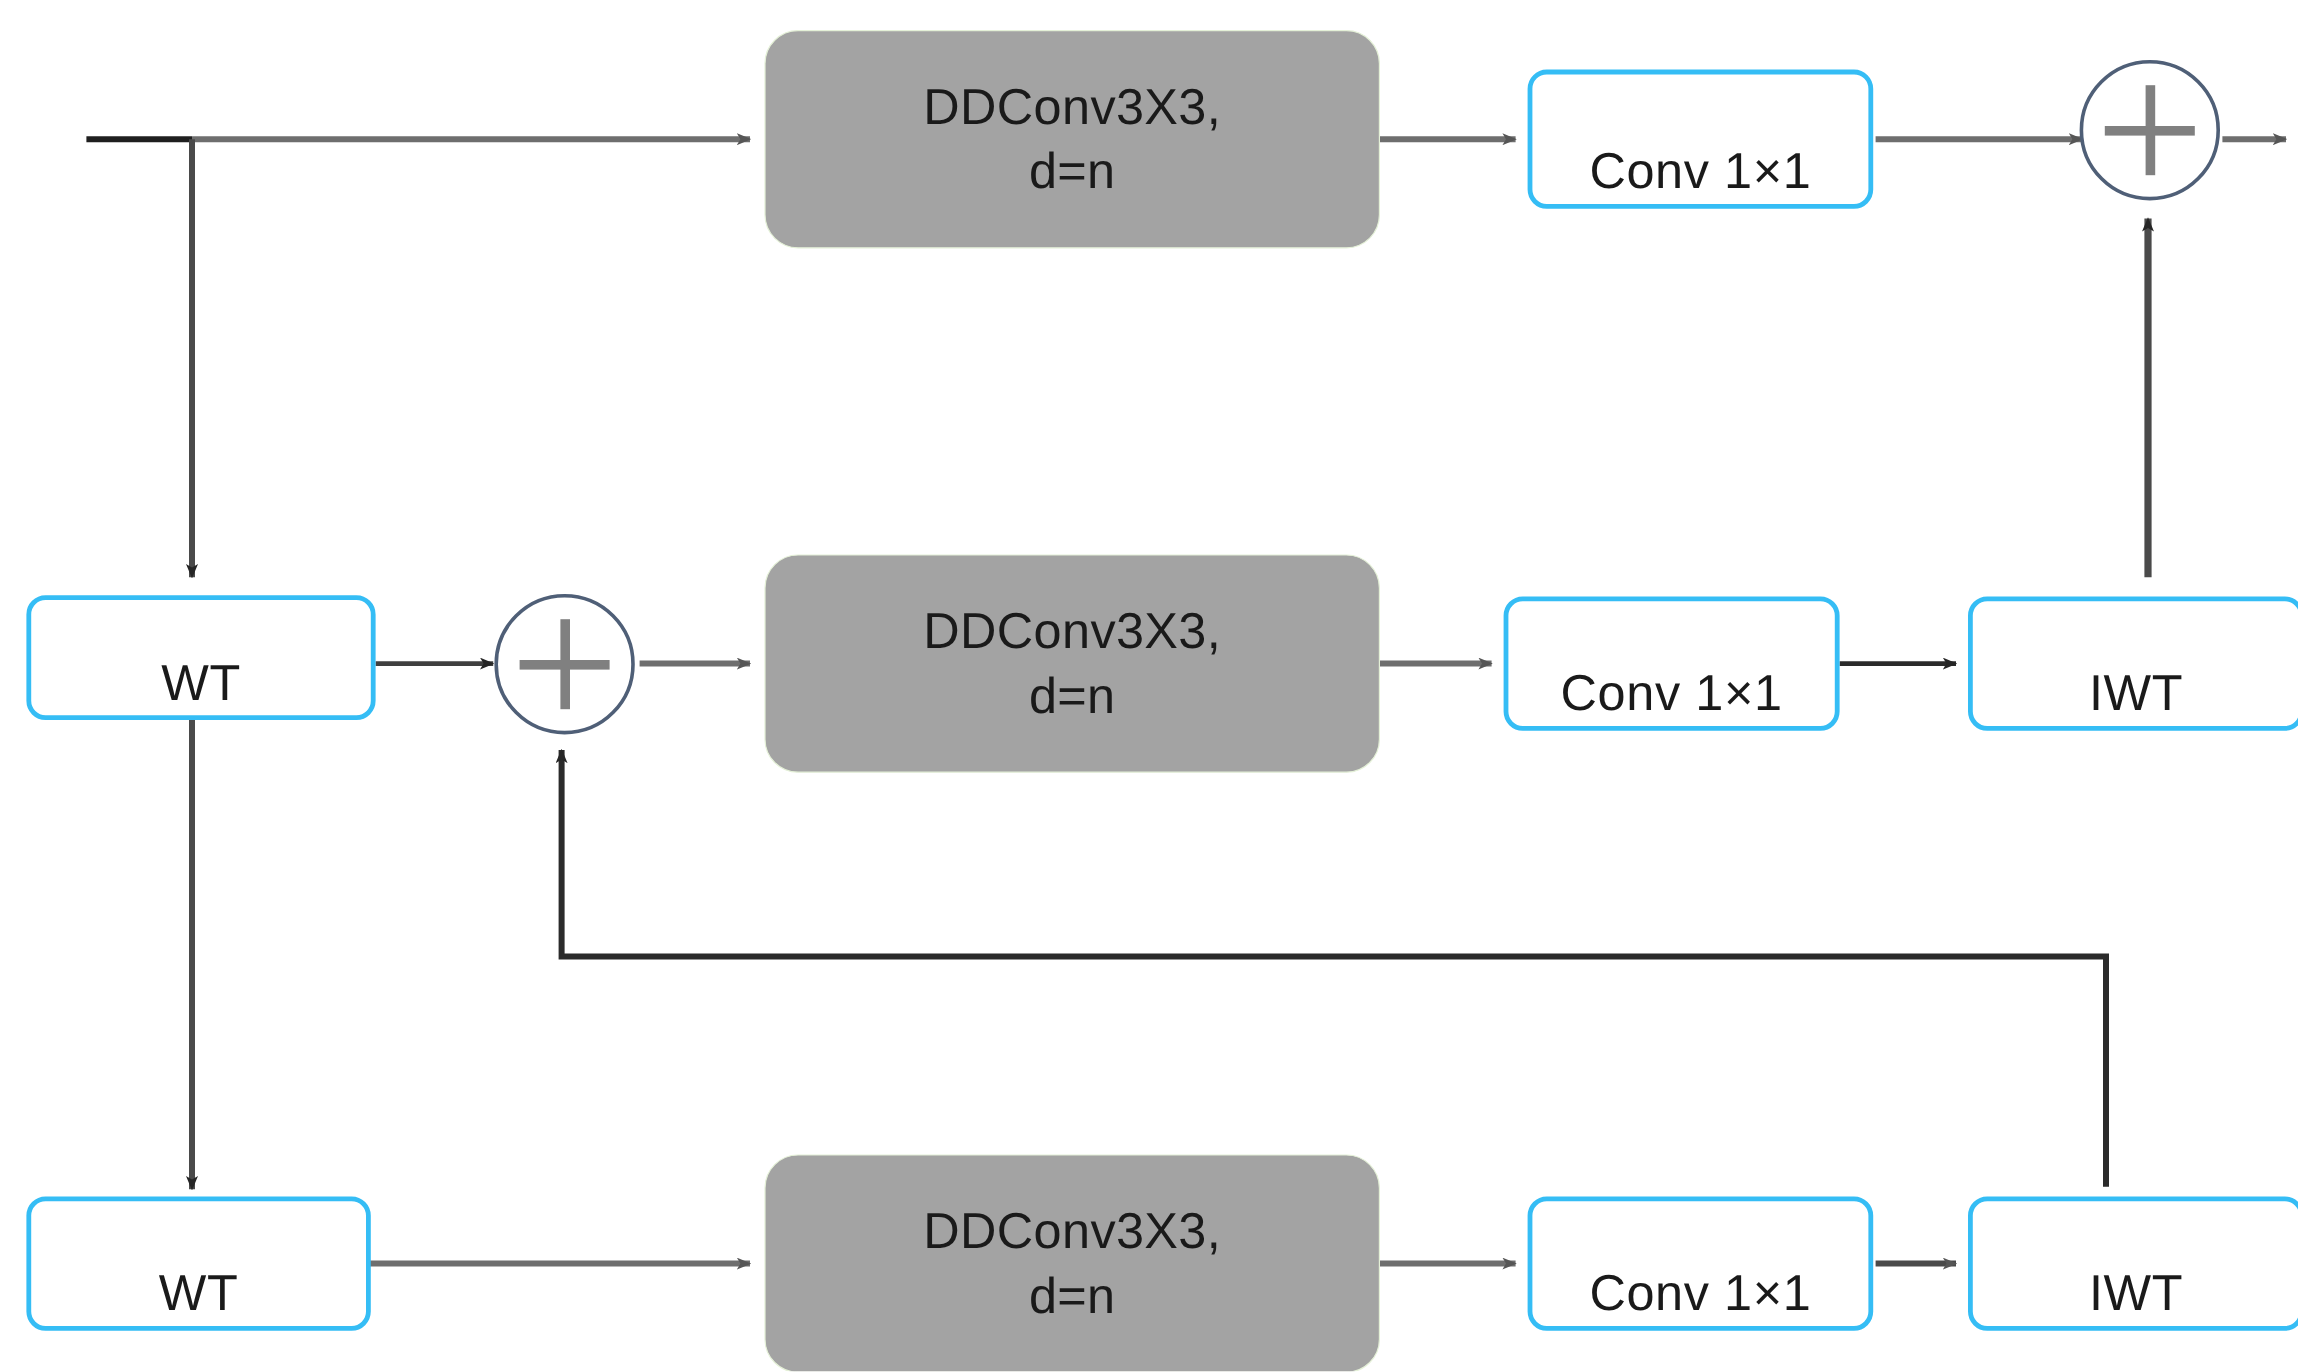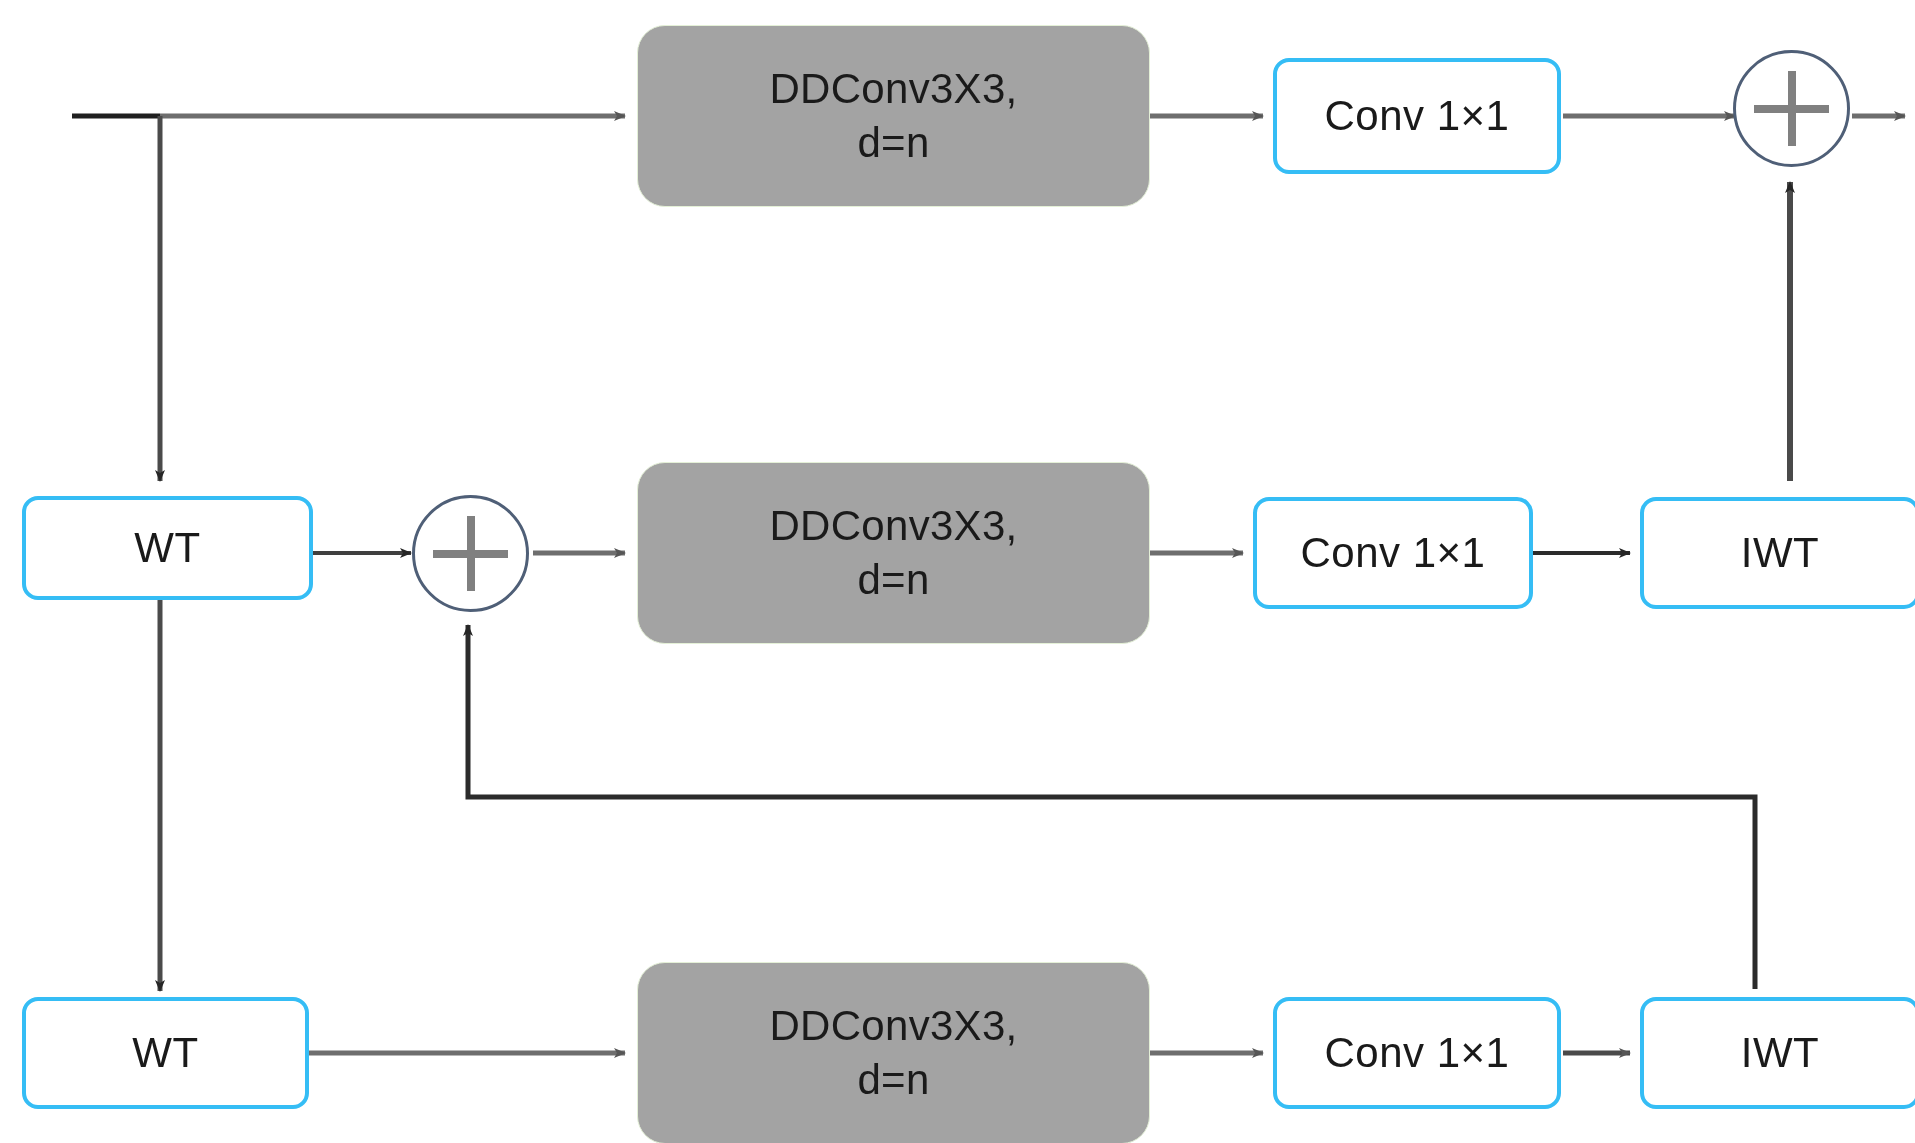--- a/index.html
+++ b/index.html
@@ -35,20 +35,21 @@
     text-align: center;
     line-height: 1.28;
     color: #1a1a1a;
   }
   .node-blue {
     background: #ffffff;
     border: 4px solid #35bdf5;
     border-radius: 16px;
     font-size: 42px;
     letter-spacing: 0.5px;
+    align-items: flex-end;
   }
   .node-green {
     background: #a3a3a3;
     border: 1px solid #e4f0d7;
     border-radius: 28px;
     font-size: 42px;
     letter-spacing: 0.3px;
     white-space: pre-line;
   }
   .node-green .glabel {

